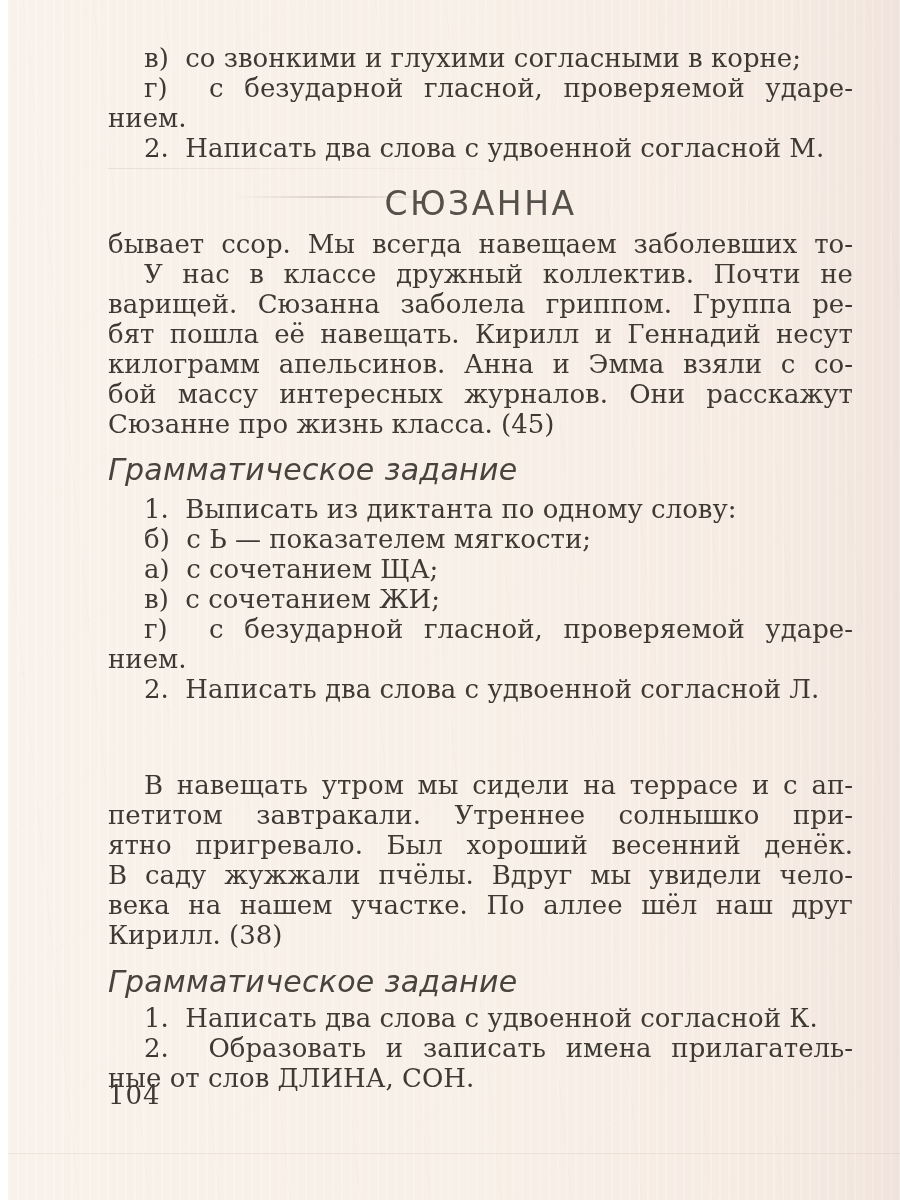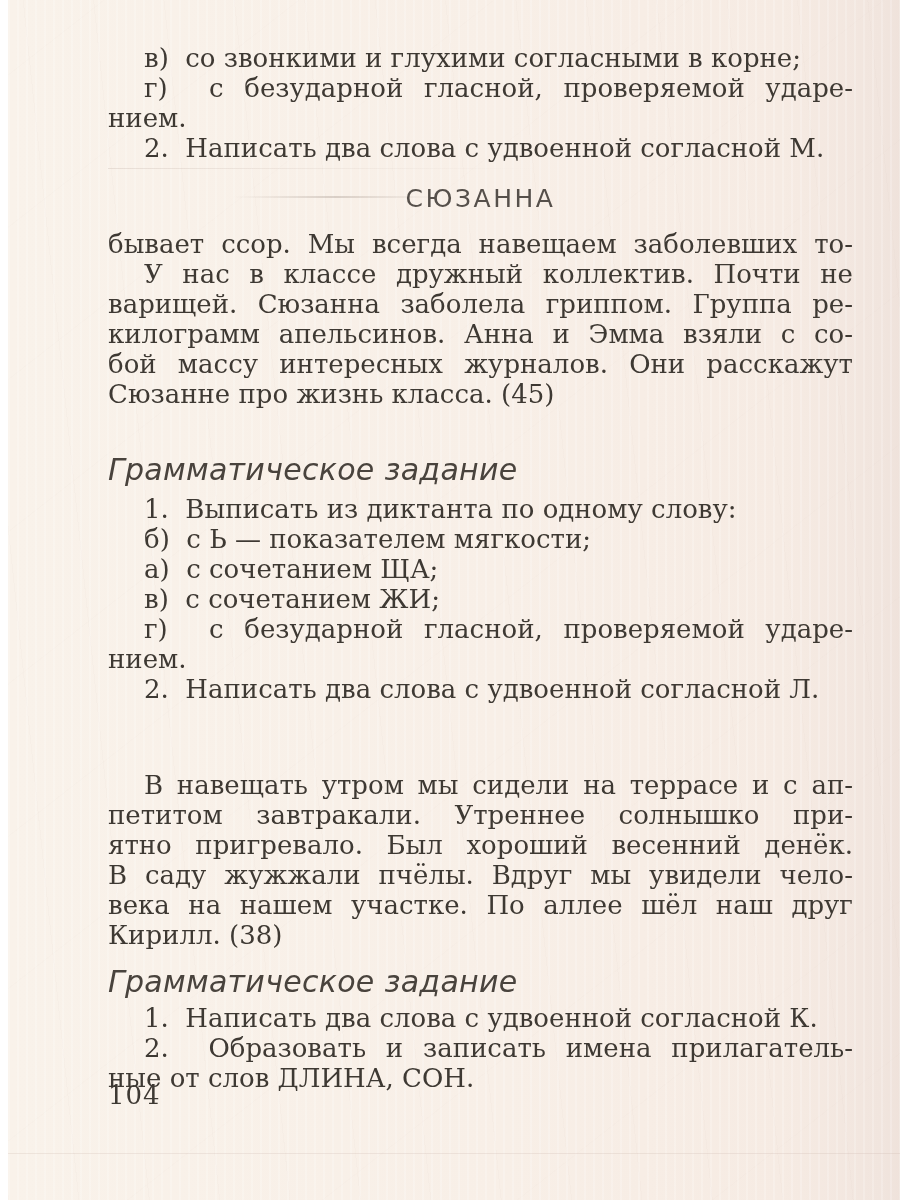--- a/index.html
+++ b/index.html
@@ -56,21 +56,21 @@
   .indent {
     text-indent: 36px;
   }
   .just {
     white-space: normal;
     text-align: justify;
     text-align-last: justify;
   }
   .title {
     font-family: "DejaVu Sans", sans-serif;
-    font-size: 25px;
+    font-size: 33px;
     font-weight: 400;
     letter-spacing: 2.5px;
     color: #56504b;
     text-align: center;
   }
   .gram {
     font-family: "DejaVu Sans", sans-serif;
     font-style: italic;
     font-size: 30px;
     letter-spacing: 0.3px;
@@ -97,20 +97,21 @@
     <div class="line">нием.</div>
     <div class="line indent">2.&nbsp; Написать два слова с удвоенной согласной М.</div>
   </div>
 
   <div class="block title" style="top:184px">СЮЗАННА</div>
 
   <div class="block" style="top:229px">
     <div class="line just">бывает ссор. Мы всегда навещаем заболевших то-</div>
     <div class="line indent just">У нас в классе дружный коллектив. Почти не</div>
     <div class="line just">варищей. Сюзанна заболела гриппом. Группа ре-</div>
+    <div class="line just">бят пошла её навещать. Кирилл и Геннадий несут</div>
     <div class="line just">килограмм апельсинов. Анна и Эмма взяли с со-</div>
     <div class="line just">бой массу интересных журналов. Они расскажут</div>
     <div class="line">Сюзанне про жизнь класса. (45)</div>
   </div>
 
   <div class="block gram" style="top:452px">Грамматическое задание</div>
 
   <div class="block" style="top:494px">
     <div class="line indent">1.&nbsp; Выписать из диктанта по одному слову:</div>
     <div class="line indent">б)&nbsp; с Ь — показателем мягкости;</div>

